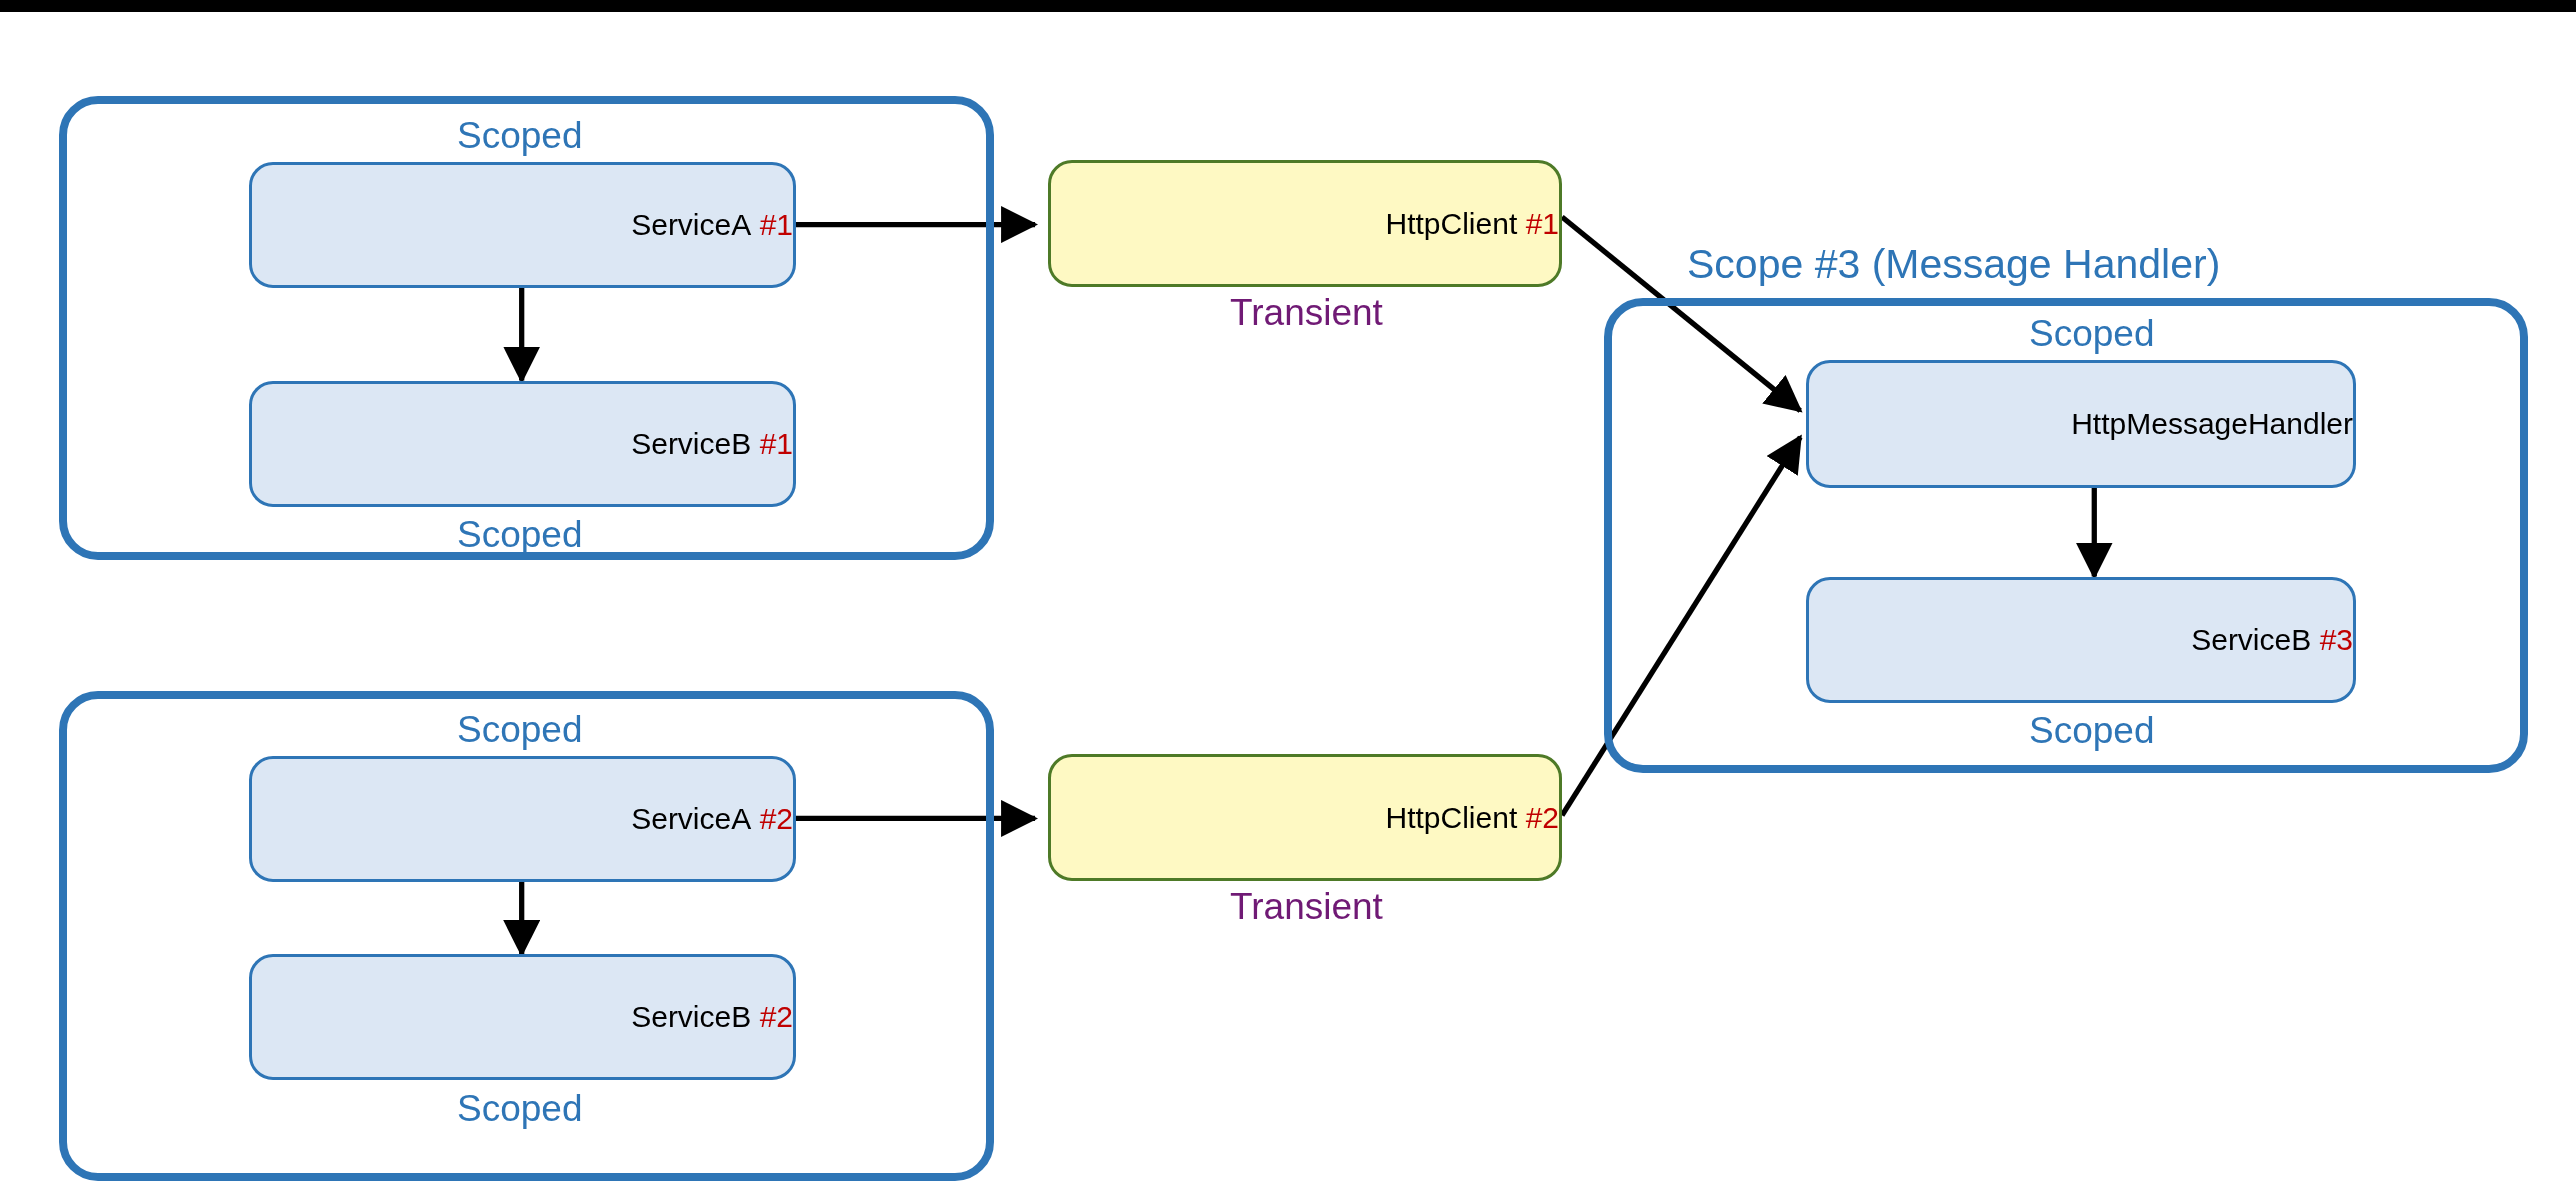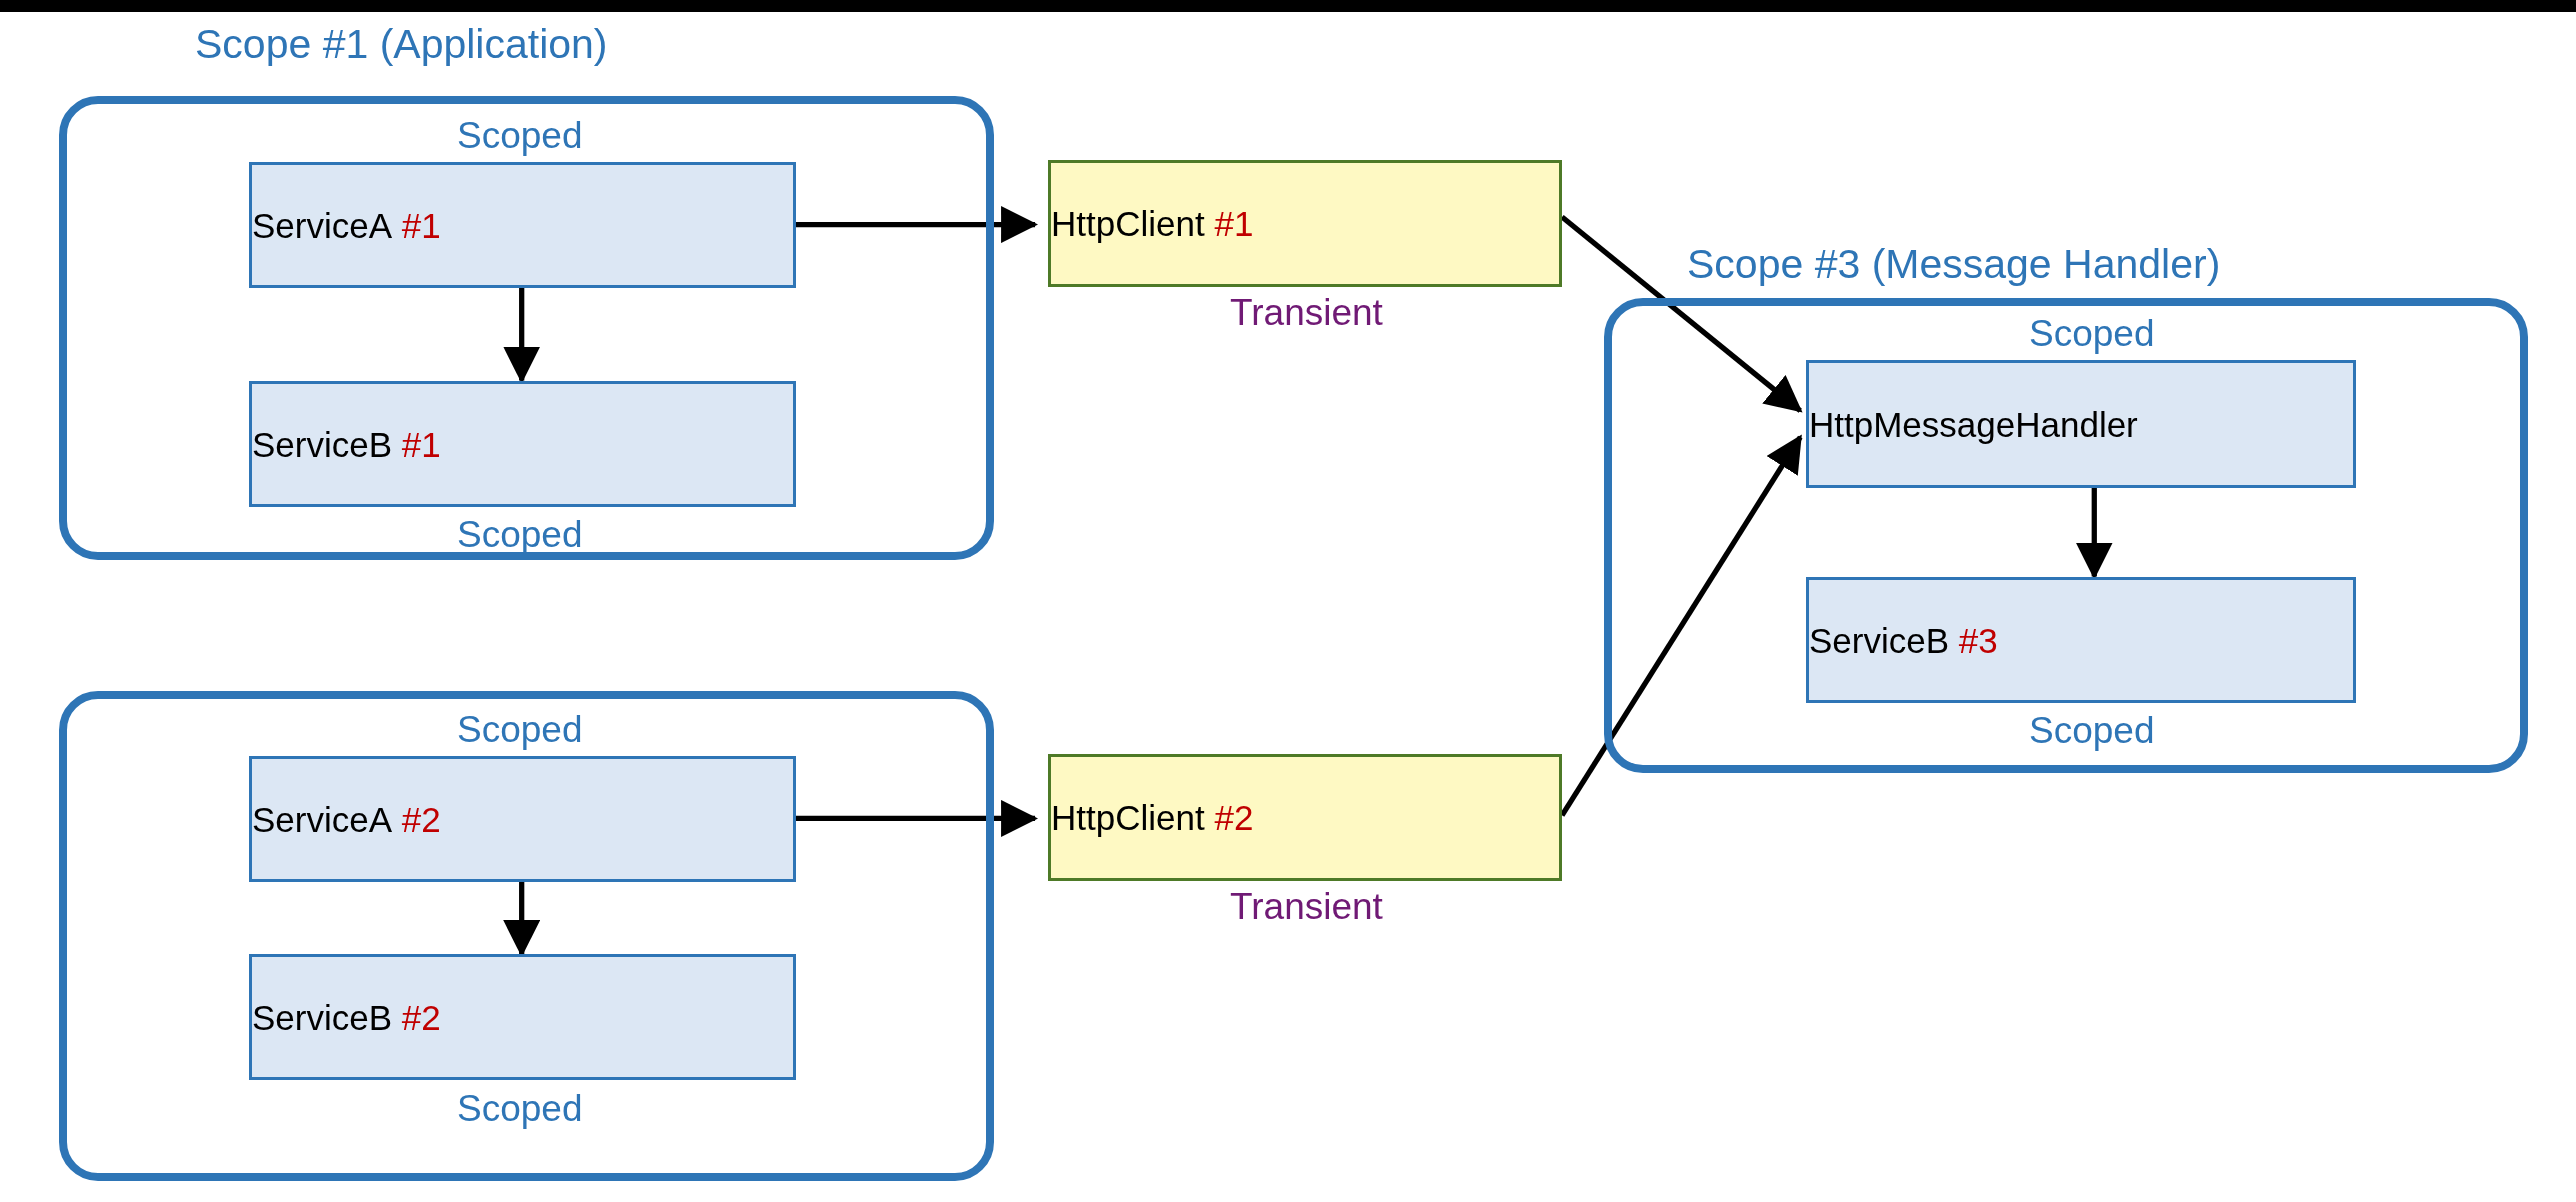--- a/index.html
+++ b/index.html
@@ -56,25 +56,26 @@
   }
   .lifetime.scoped { color: #2E75B6; }
   .lifetime.transient { color: #701a75; }
 
   
   .node {
     position: absolute;
     box-sizing: border-box;
     display: flex;
     align-items: center;
-    justify-content: flex-start;
-    font-size: 35px;
+    justify-content: flex-end;
+    font-size: 30px;
     line-height: 1;
     white-space: nowrap;
     color: #000000;
+    border-radius: 24px;
   }
   .node.blue {
     background: #DCE7F4;
     border: 3px solid #2E75B6;
   }
   .node.green {
     background: #fef9c3;
     border: 3.8px solid #4E7A27;
   }
   .node .num { color: #C00000; margin-left: 0.28em; }
@@ -102,21 +103,20 @@
 
     <line x1="692" y1="1143" x2="692" y2="1266" stroke="#000000" stroke-width="7" marker-end="url(#ah)"></line>
 
     <line x1="1055" y1="1086" x2="1373" y2="1086" stroke="#000000" stroke-width="7" marker-end="url(#ah)"></line>
 
     <line x1="2072" y1="1082" x2="2388" y2="580" stroke="#000000" stroke-width="7" marker-end="url(#ah)"></line>
 
     <line x1="2778" y1="645" x2="2778" y2="765" stroke="#000000" stroke-width="7" marker-end="url(#ah)"></line>
   </svg>
 
-  <div class="scope-title" style="left:195px; top:24px;">Scope #1 (Application)</div>
   <div class="scope-box" style="left:59px; top:96px; width:935px; height:464px;"></div>
 
   <div class="lifetime scoped" style="left:457px; top:117px;">Scoped</div>
 
   <div class="node blue" style="left:249px; top:162px; width:547px; height:126px;">
     <span class="name">ServiceA</span>
     <span class="num">#1</span>
   </div>
 
   <div class="node blue" style="left:249px; top:381px; width:547px; height:126px;">

